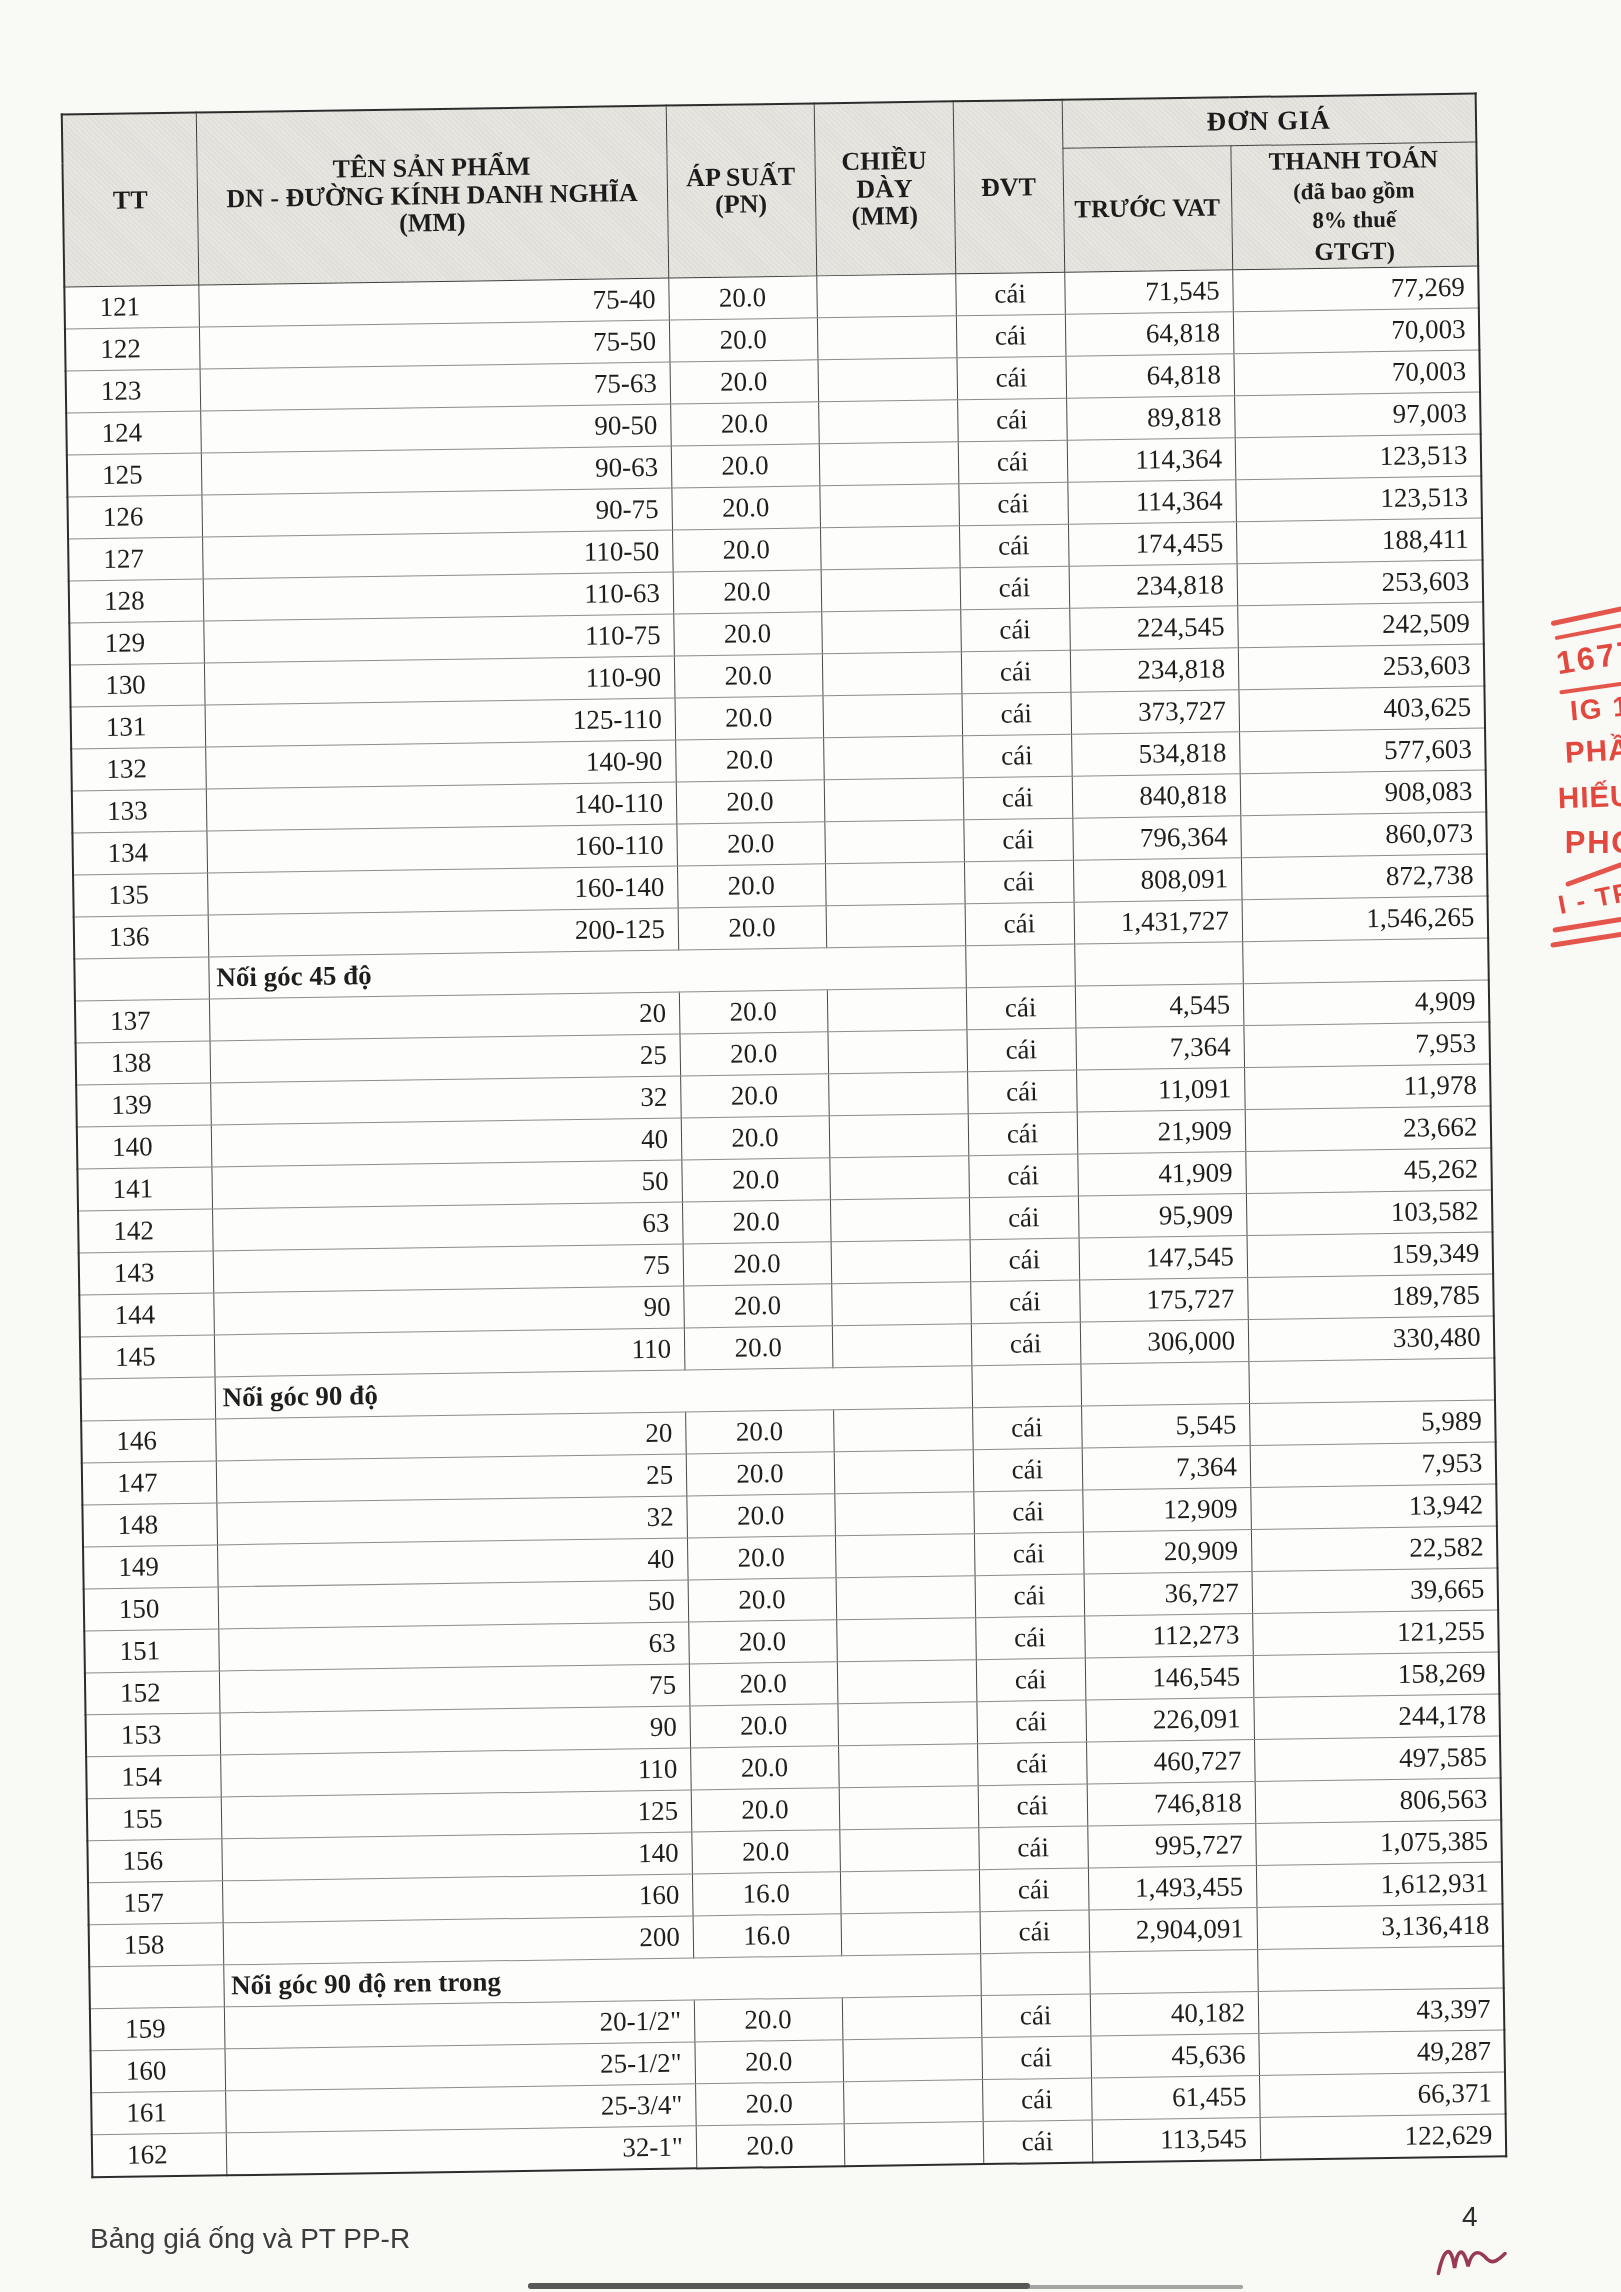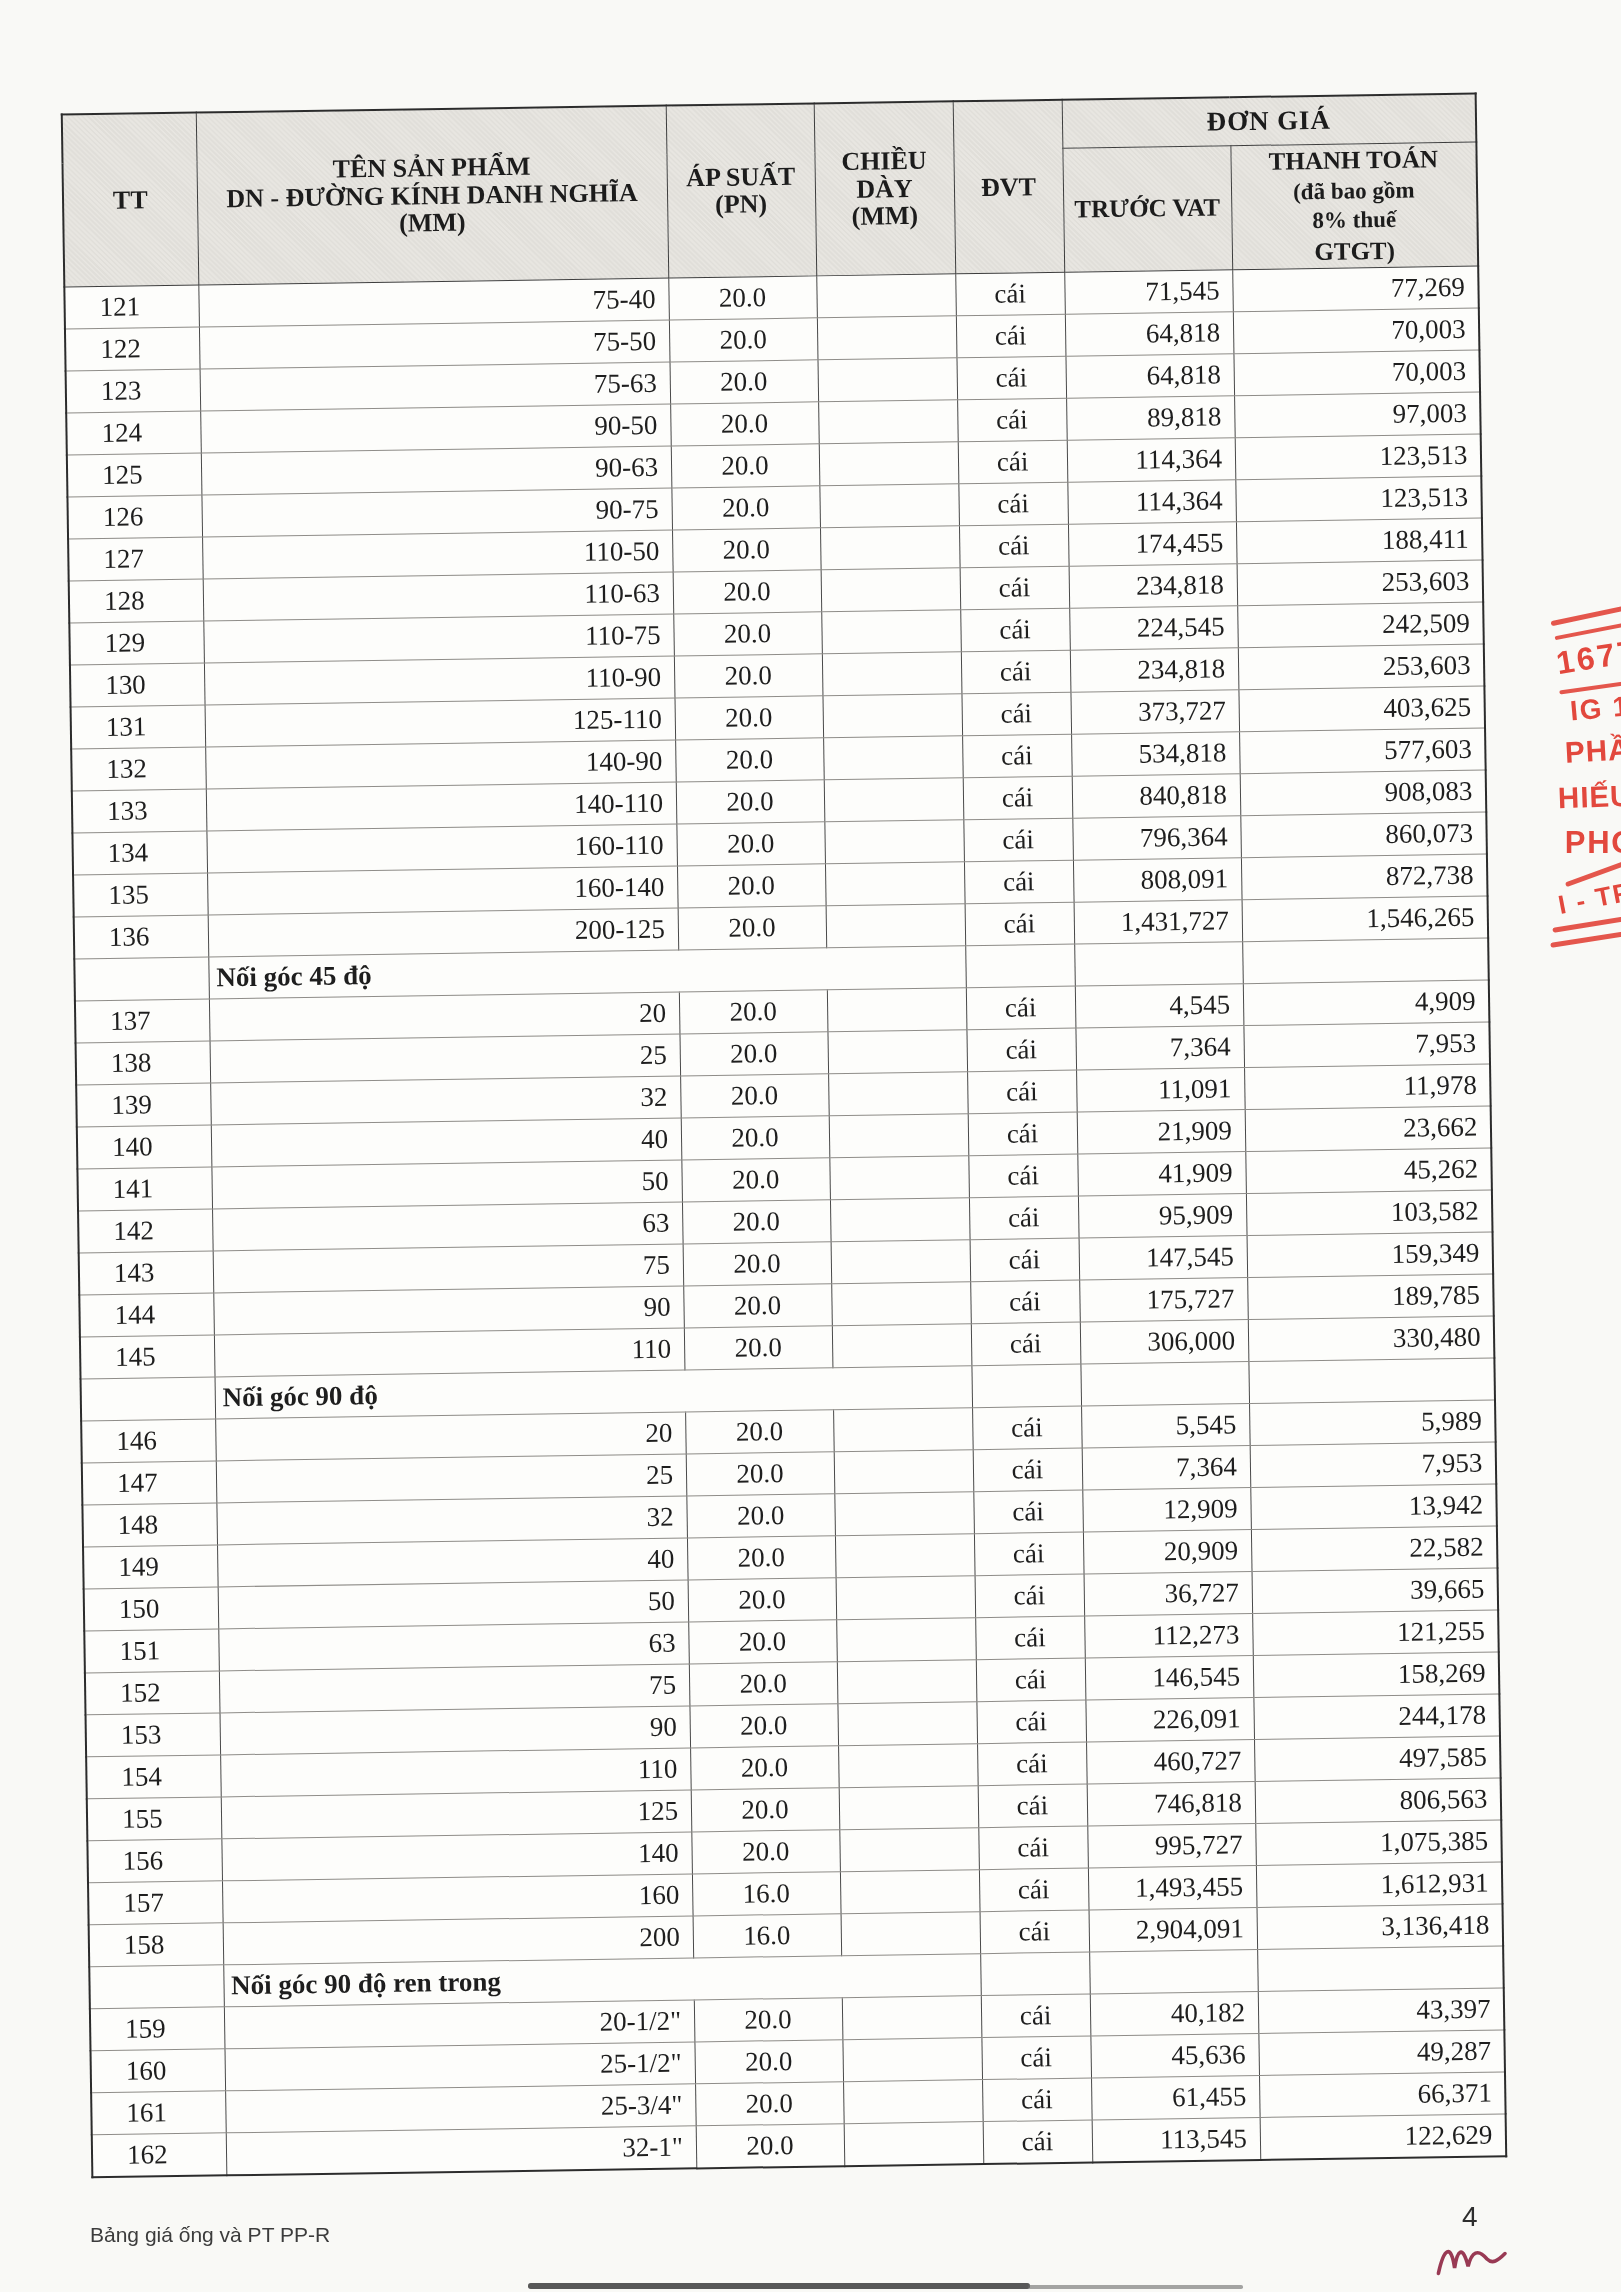--- a/index.html
+++ b/index.html
@@ -37,21 +37,21 @@
   .c-name{text-align:right;padding-right:12.5px;}
   .c-name.sec{text-align:left;padding-left:7.2px;font-weight:bold;}
   .c-pn{text-align:center;}
   .c-th{text-align:center;}
   .c-unit{text-align:center;}
   .c-p{text-align:right;padding-right:12.5px;}
 
   
   .footer-left{
     position:absolute;left:90px;top:2223px;
-    font-family:"Liberation Sans", sans-serif;font-size:21px;color:#3c3c3c;
+    font-family:"Liberation Sans", sans-serif;font-size:28px;color:#3c3c3c;
   }
   .page-number{
     position:absolute;left:1462px;top:2201px;
     font-family:"Liberation Sans", sans-serif;font-size:28px;color:#2e2e2e;
   }
   .signature-mark{position:absolute;left:1433px;top:2232px;}
 
   
   .stamp{position:absolute;left:1545px;top:598px;width:107px;height:358px;
          color:#e2483d;font-family:"Liberation Sans", sans-serif;font-weight:bold;}

